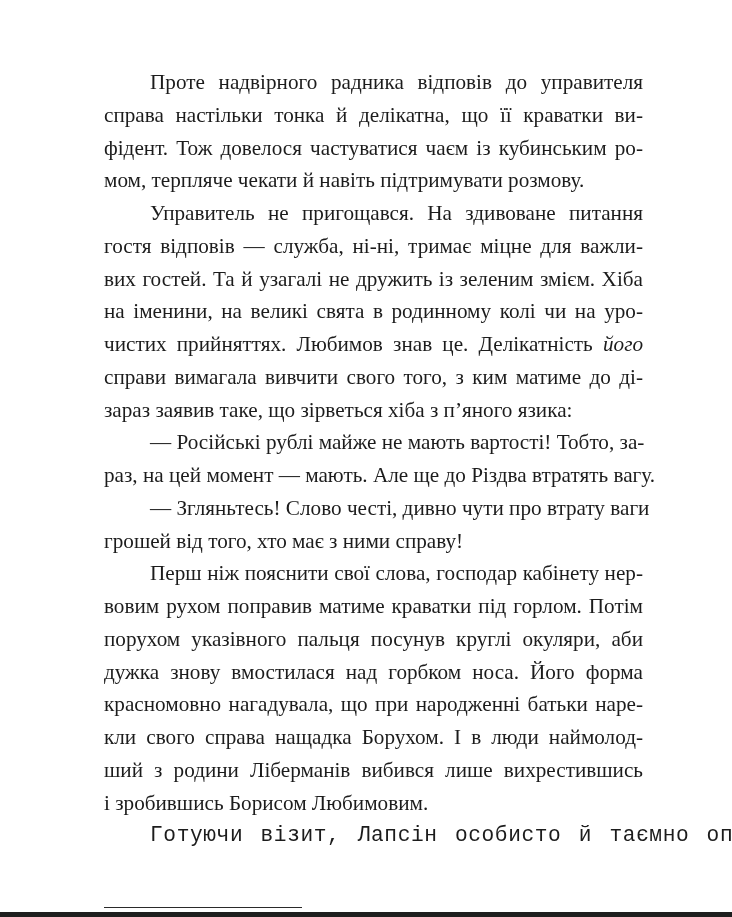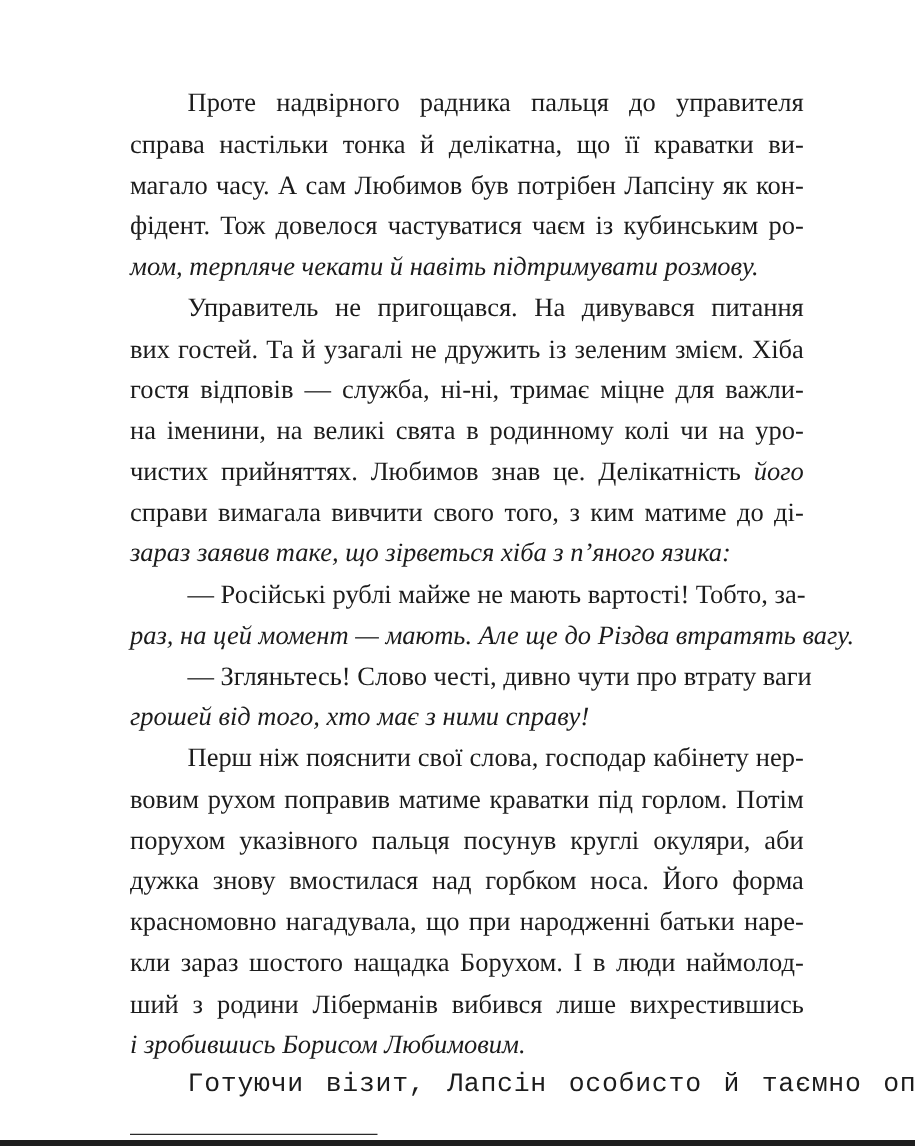--- a/index.html
+++ b/index.html
@@ -32,21 +32,20 @@
     .line {
       display: block;
       white-space: nowrap;
       text-align: justify;
       text-align-last: justify;
       height: 32.75px;
       overflow: visible;
     }
     .line.last {
       text-align-last: left;
-      font-style: italic;
     }
     .line.indent {
       text-indent: 46px;
     }
     .line.dialog {
       text-indent: 46px;
     }
     .spaced {
       letter-spacing: 0.6px;
       word-spacing: 4px;
@@ -71,31 +70,30 @@
       height: 5px;
       background: #1e1e1e;
     }
   </style>
 </head>
 <body>
 
 <div class="page">
 
   <p class="para">
-    <span class="line indent">Проте надвірного радника пальця до управителя</span>
+    <span class="line indent">Проте надвірного радника відповів до управителя</span>
     <span class="line">справа настільки тонка й делікатна, що її краватки ви-</span>
-    <span class="line">магало часу. А сам Любимов був потрібен Лапсіну як кон-</span>
     <span class="line">фідент. Тож довелося частуватися чаєм із кубинським ро-</span>
     <span class="line last">мом, терпляче чекати й навіть підтримувати розмову.</span>
   </p>
 
   <p class="para">
-    <span class="line indent">Управитель не пригощався. На дивувався питання</span>
+    <span class="line indent">Управитель не пригощався. На здивоване питання</span>
+    <span class="line">гостя відповів — служба, ні-ні, тримає міцне для важли-</span>
     <span class="line">вих гостей. Та й узагалі не дружить із зеленим змієм. Хіба</span>
-    <span class="line">гостя відповів — служба, ні-ні, тримає міцне для важли-</span>
     <span class="line">на іменини, на великі свята в родинному колі чи на уро-</span>
     <span class="line"><span>чистих прийняттях. Любимов знав це. Делікатність </span><em>його</em></span>
     <span class="line">справи вимагала вивчити свого того, з ким матиме до ді-</span>
     <span class="line last">зараз заявив таке, що зірветься хіба з п’яного язика:</span>
   </p>
 
   <p class="para">
     <span class="line dialog">— Російські рублі майже не мають вартості! Тобто, за-</span>
     <span class="line last">раз, на цей момент — мають. Але ще до Різдва втратять вагу.</span>
   </p>
@@ -104,21 +102,21 @@
     <span class="line dialog">— Згляньтесь! Слово честі, дивно чути про втрату ваги</span>
     <span class="line last">грошей від того, хто має з ними справу!</span>
   </p>
 
   <p class="para">
     <span class="line indent">Перш ніж пояснити свої слова, господар кабінету нер-</span>
     <span class="line">вовим рухом поправив матиме краватки під горлом. Потім</span>
     <span class="line">порухом указівного пальця посунув круглі окуляри, аби</span>
     <span class="line">дужка знову вмостилася над горбком носа. Його форма</span>
     <span class="line">красномовно нагадувала, що при народженні батьки наре-</span>
-    <span class="line">кли зараз шостого нащадка Борухом. І в люди наймолод-</span>
+    <span class="line">кли свого справа нащадка Борухом. І в люди наймолод-</span>
     <span class="line">ший з родини Ліберманів вибився лише вихрестившись</span>
     <span class="line last">і зробившись Борисом Любимовим.</span>
   </p>
 
   <p class="para spaced">
     <span class="line indent">Готуючи візит, Лапсін особисто й таємно опитав</span>
 
   </p>
 </div>
 

